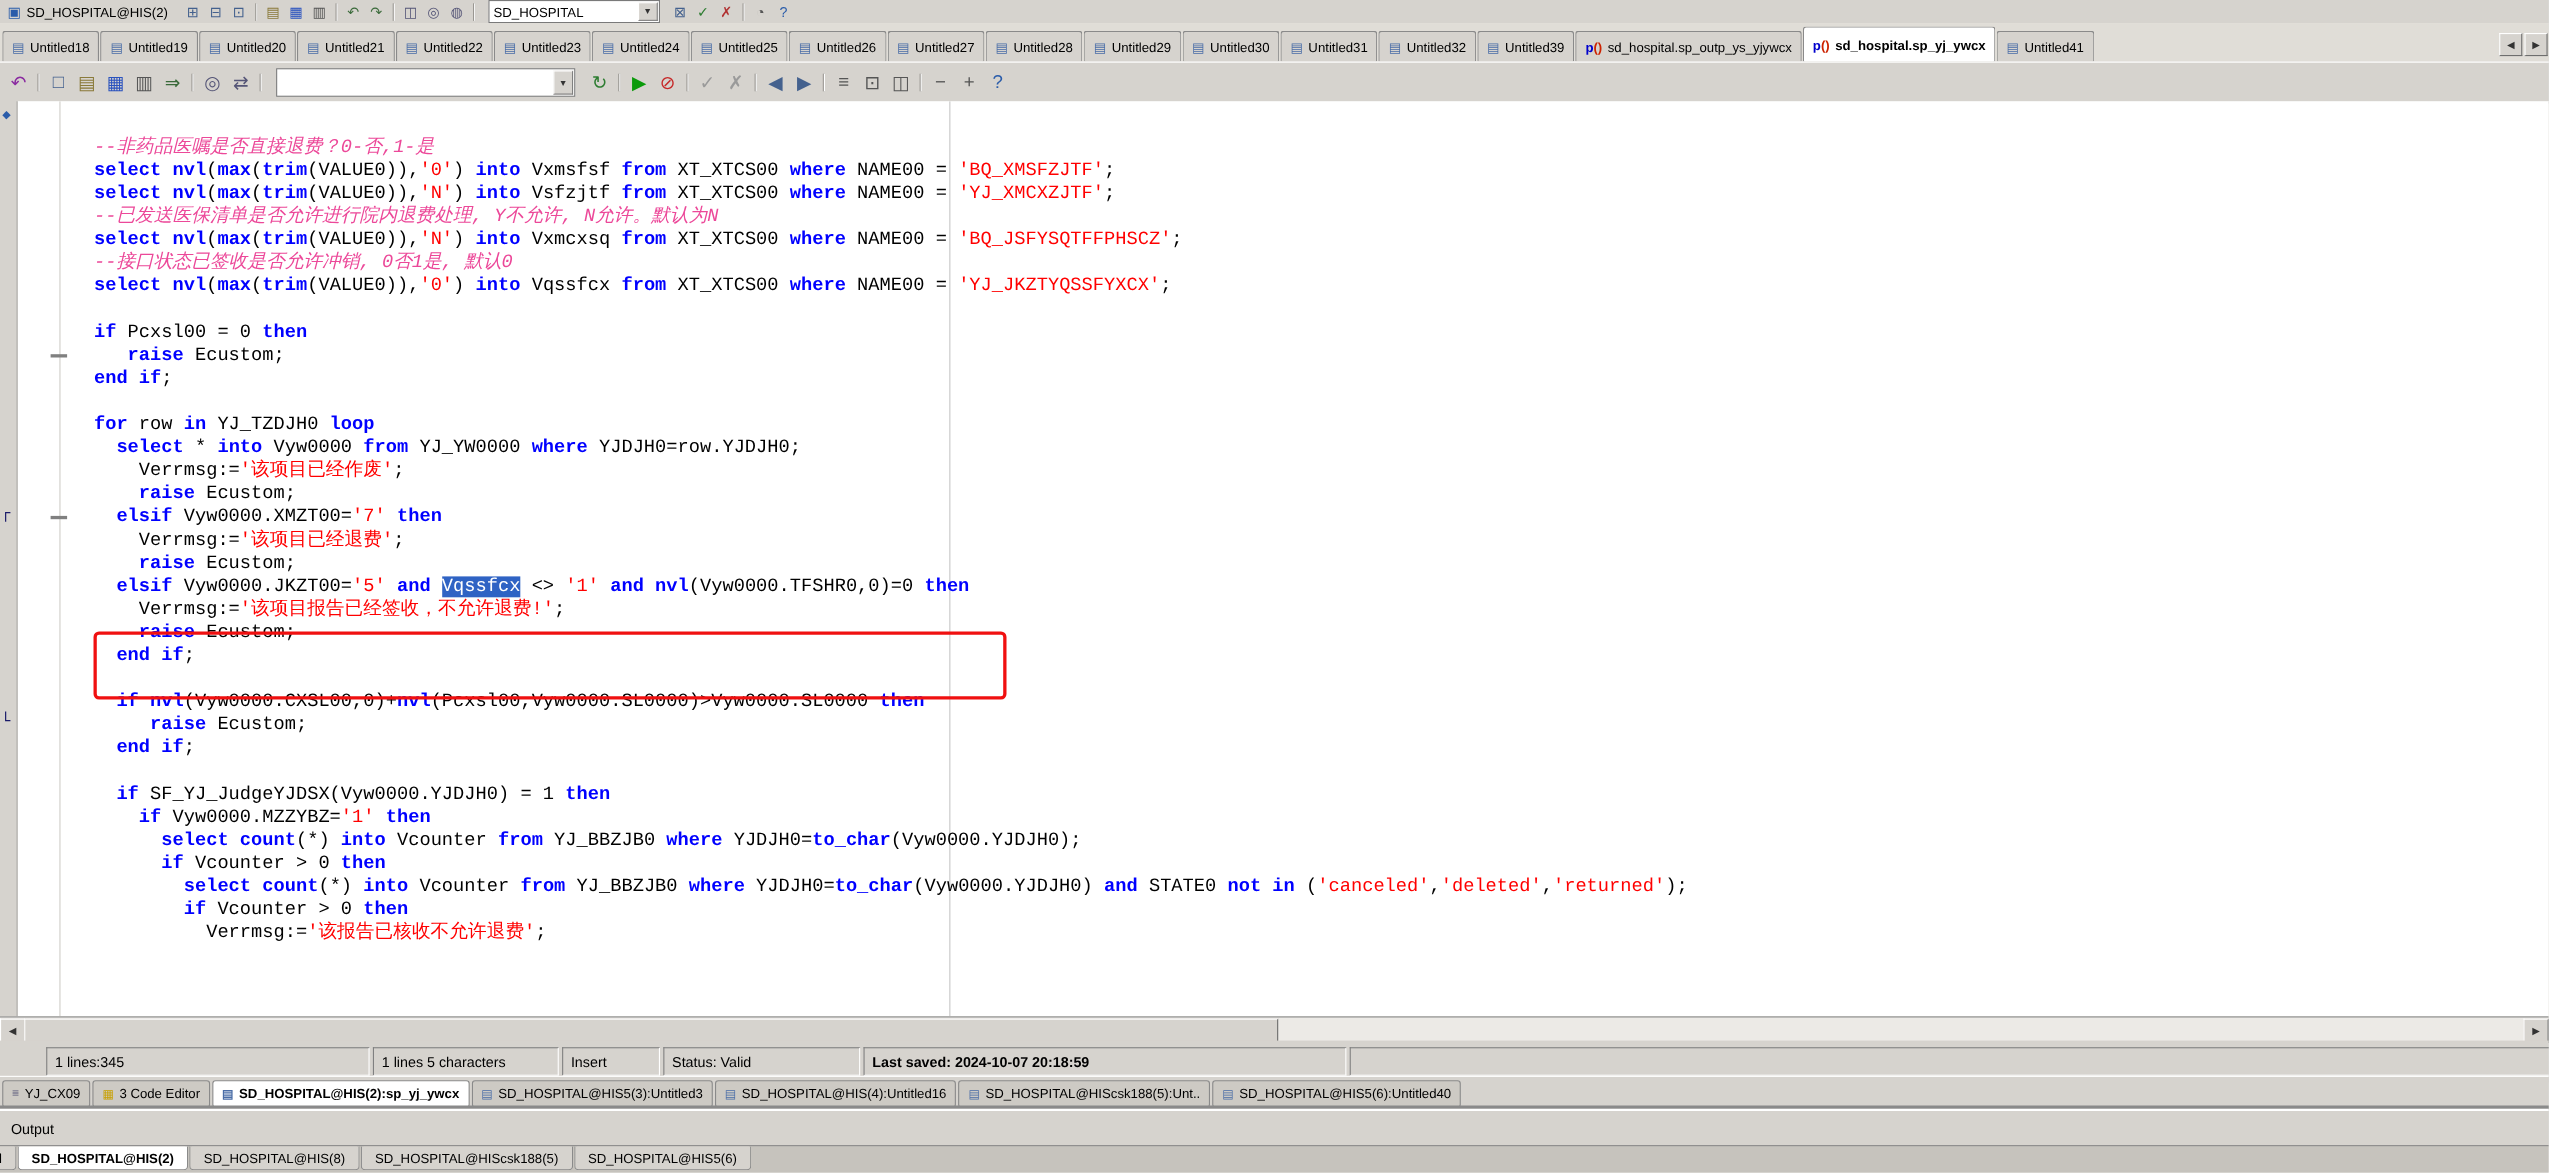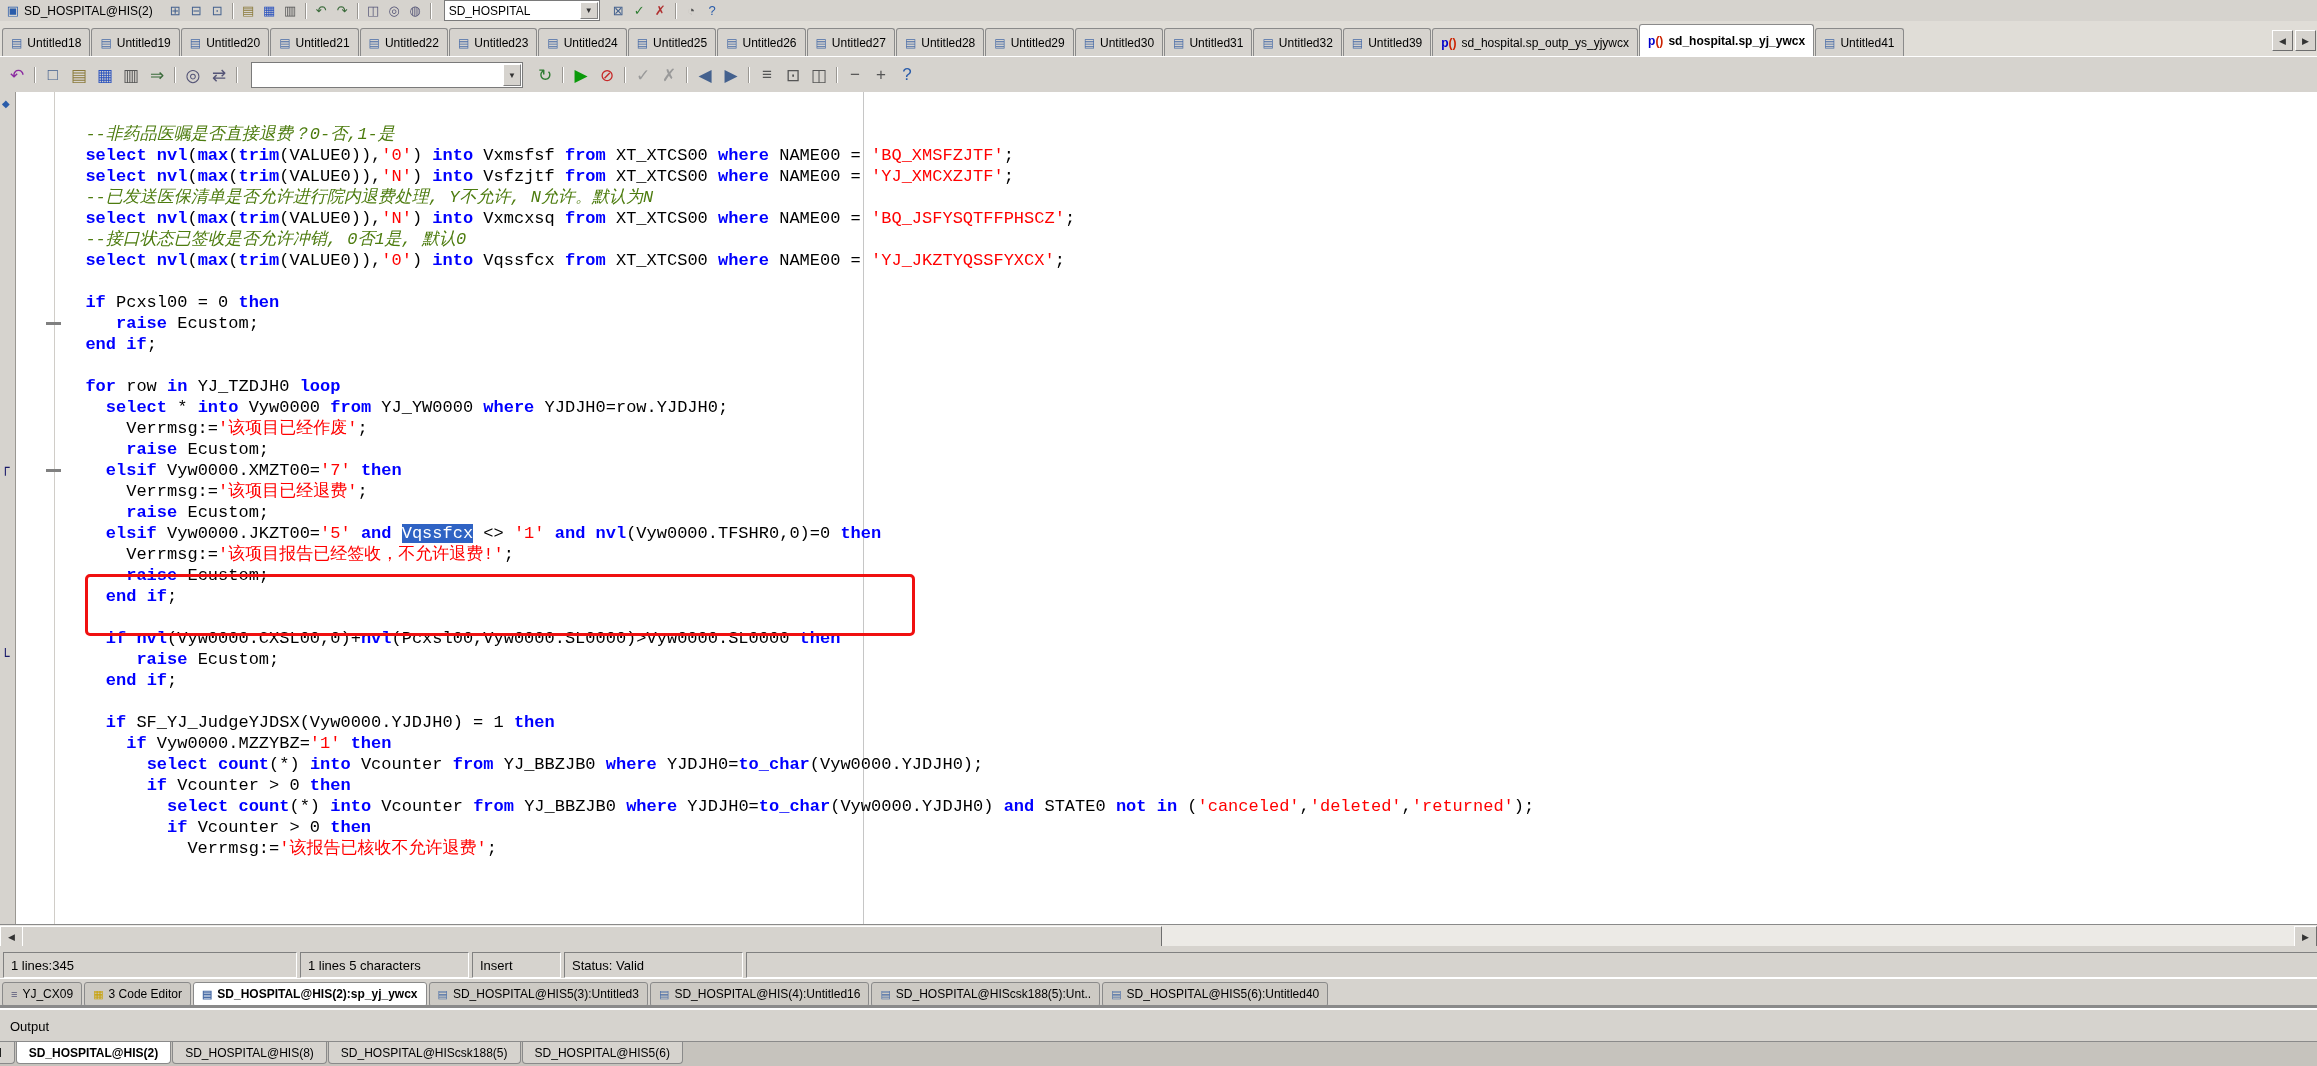--- a/index.html
+++ b/index.html
@@ -53,21 +53,21 @@
   .fold-line{position:absolute;left:38px;top:0;bottom:0;width:1px;background:#d0cdc8;}
   .guide-line{position:absolute;left:847px;top:0;bottom:0;width:1px;background:#c6c6c6;}
   .gutter-dash{position:absolute;left:30px;width:15px;height:3px;background:#808080;}
   #code{position:absolute;left:49px;top:32px;z-index:1;
         font-family:"Liberation Mono","DejaVu Sans Mono",monospace;
         font-size:17px;line-height:21px;}
   .cl{height:21px;white-space:pre;}
   .tp{color:#000;}
   .tk{color:#0000ff;font-weight:bold;}
   .ts{color:#ff0000;}
-  .tc{color:#4d7c0f;font-style:italic;}
+  .tc{color:#ec4899;font-style:italic;}
   .tsel{background:#2f63c4;color:#fff;}
   #annotation-box{position:absolute;left:69px;top:482px;width:824px;height:56px;
                   border:3px solid #f01010;border-radius:5px;z-index:5;}
 
   
   #hscroll{top:924px;height:22px;background:#eceae6;border-top:1px solid #8a8a8a;}
   .sbtn{position:absolute;top:1px;width:21px;height:20px;background:#d6d3ce;
         border:1px solid #fff;border-right-color:#6e6e6e;border-bottom-color:#6e6e6e;
         display:flex;align-items:center;justify-content:center;font-size:9px;color:#333;}
   #sb-left{left:0;}
@@ -317,24 +317,25 @@
   </div>
 </div>
 
 <div class="row" id="hscroll">
   <div class="sbtn" id="sb-left">◀</div>
   <div id="sb-thumb"></div>
   <div class="sbtn" id="sb-right">▶</div>
 </div>
 
 <div class="row" id="row-status">
-    <div class="stcell" style="width: 285px;">1 lines:345</div>
+    <div class="stcell" style="width: 285px; margin-left: 39px;">1 lines:345</div>
     <div class="stcell" style="width: 160px;">1 lines 5 characters</div>
     <div class="stcell" style="width: 80px;">Insert</div>
     <div class="stcell" style="width: 170px;">Status: Valid</div>
+    <div class="stcell b" style="width: 430px;">Last saved: 2024-10-07 20:18:59</div>
     <div class="stcell fx"></div>
   </div>
 
 <div class="row" id="row-wintabs">
     <div class="wintab">
       <span class="wic" style="color: rgb(85, 85, 119);">≡</span>
       <span>YJ_CX09</span>
     </div>
     <div class="wintab">
       <span class="wic" style="color: rgb(200, 160, 0);">▦</span>

